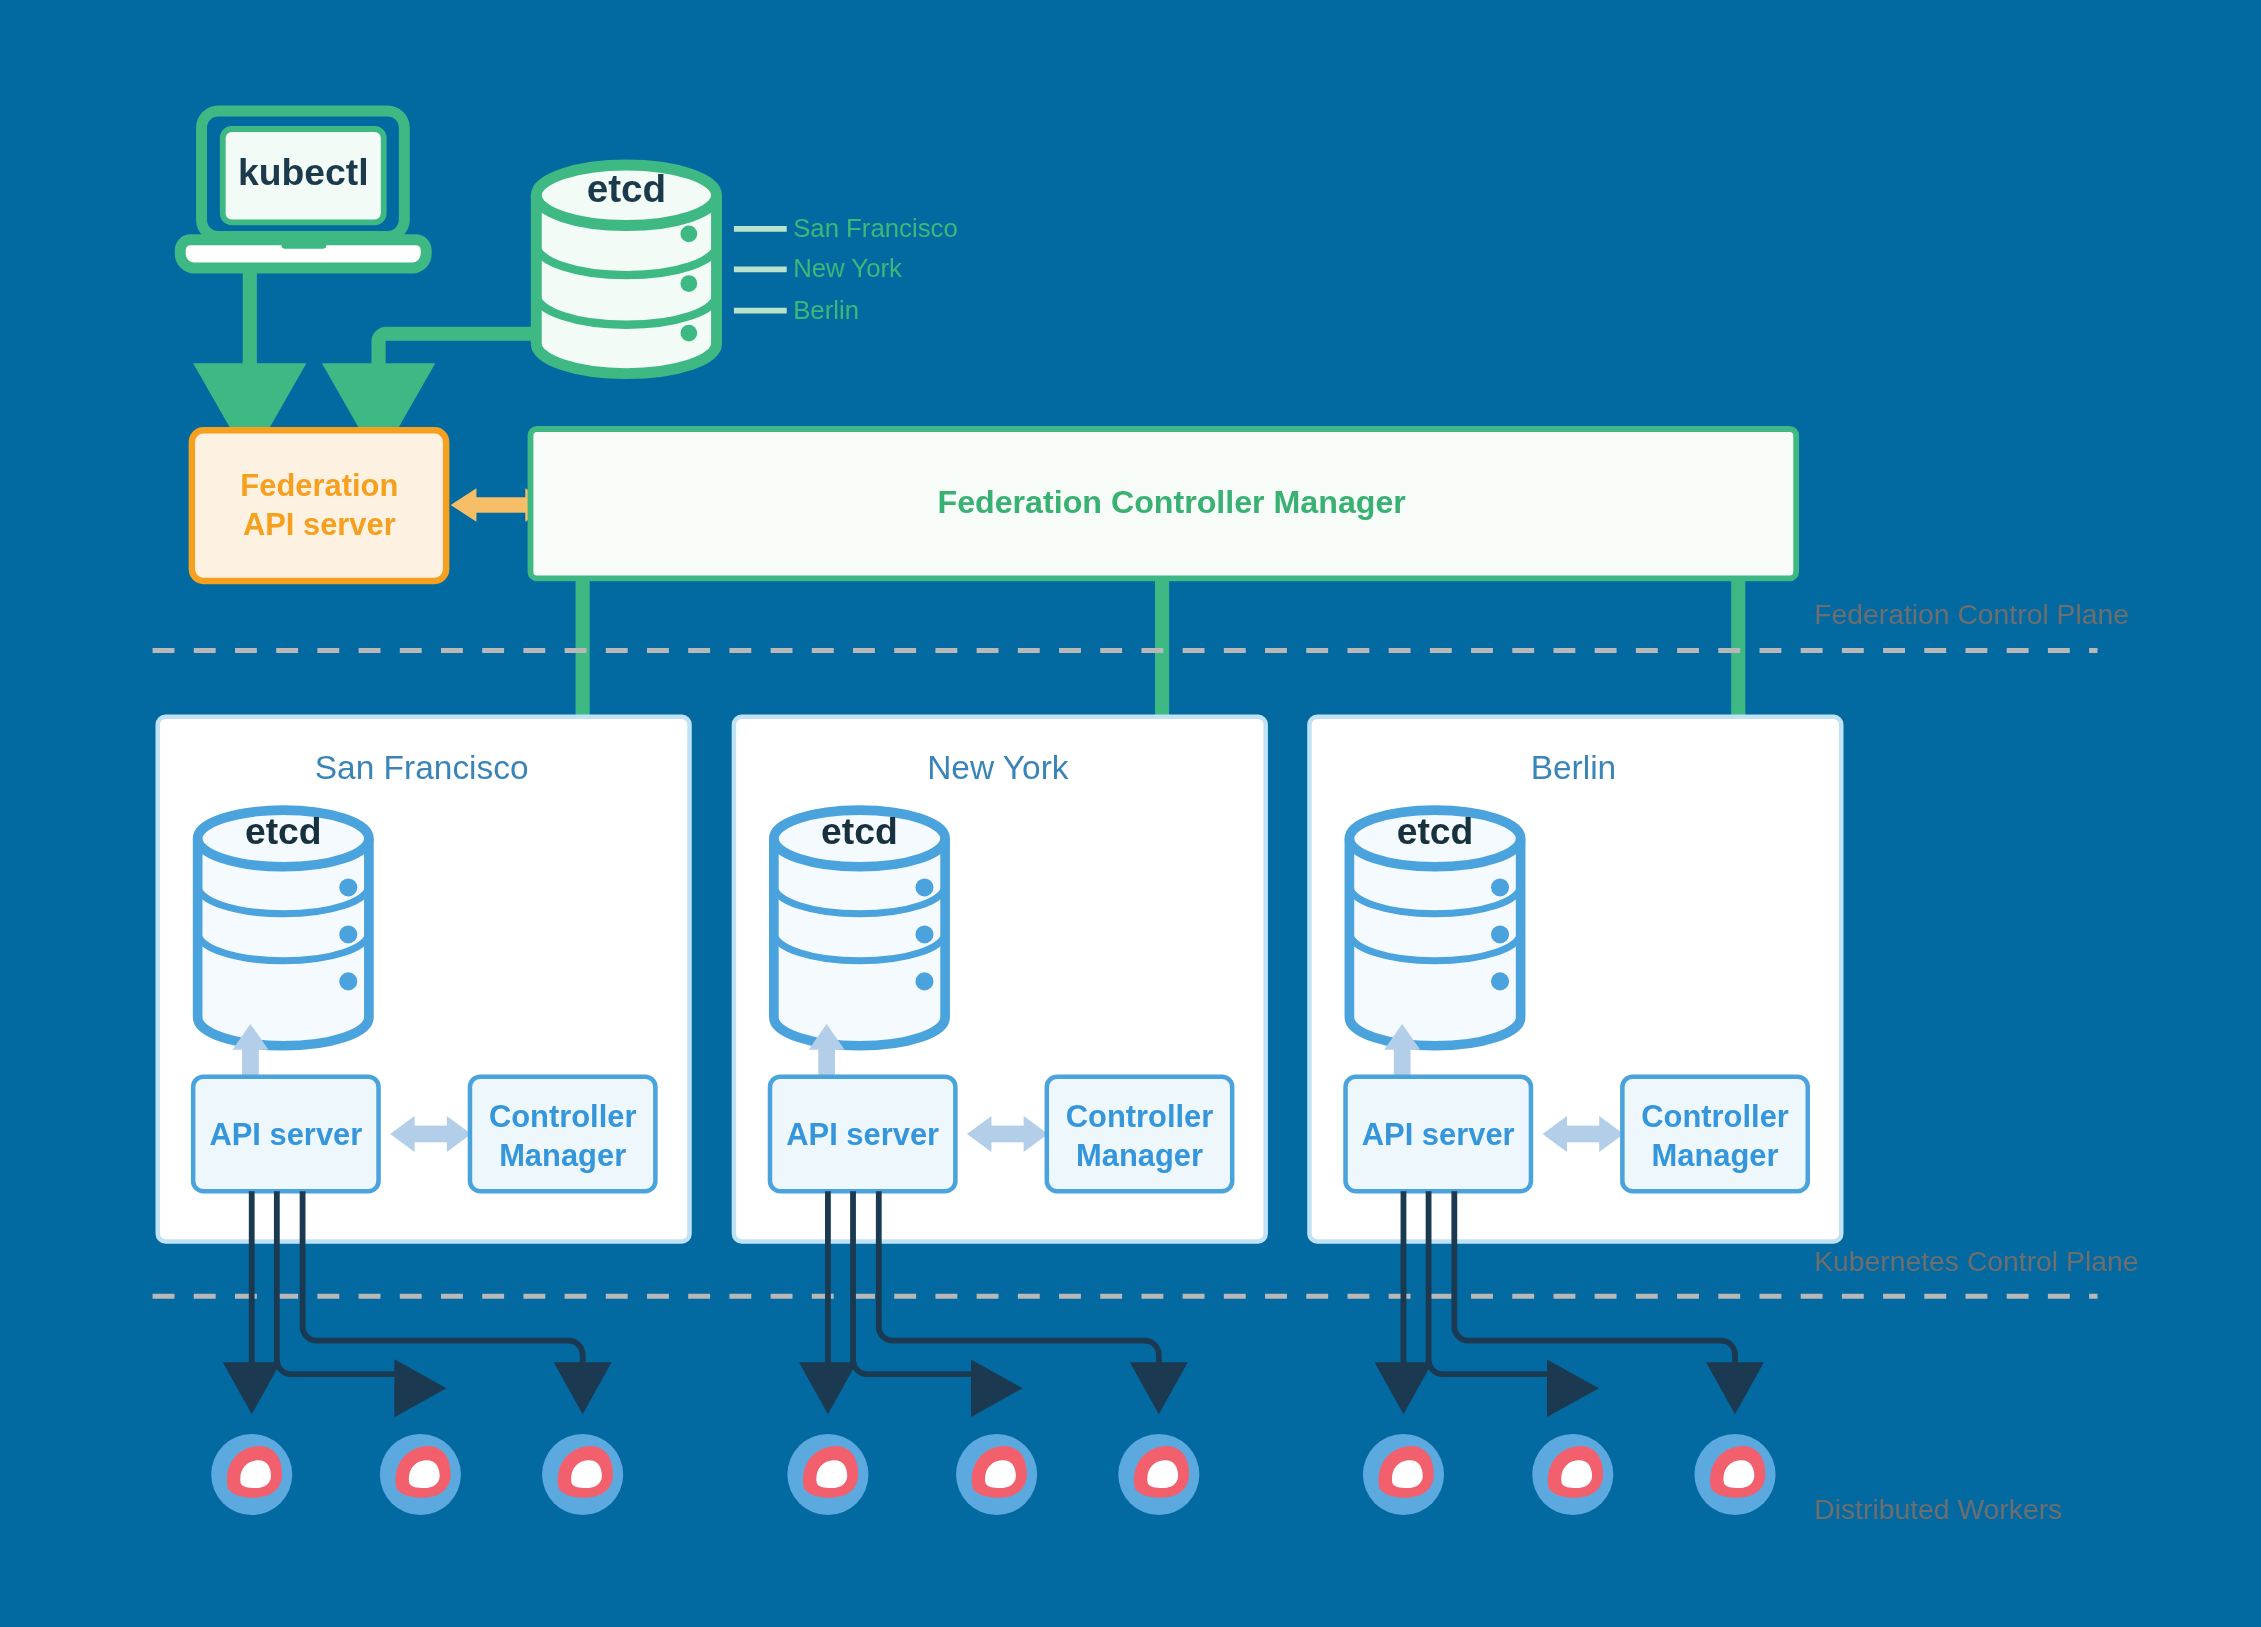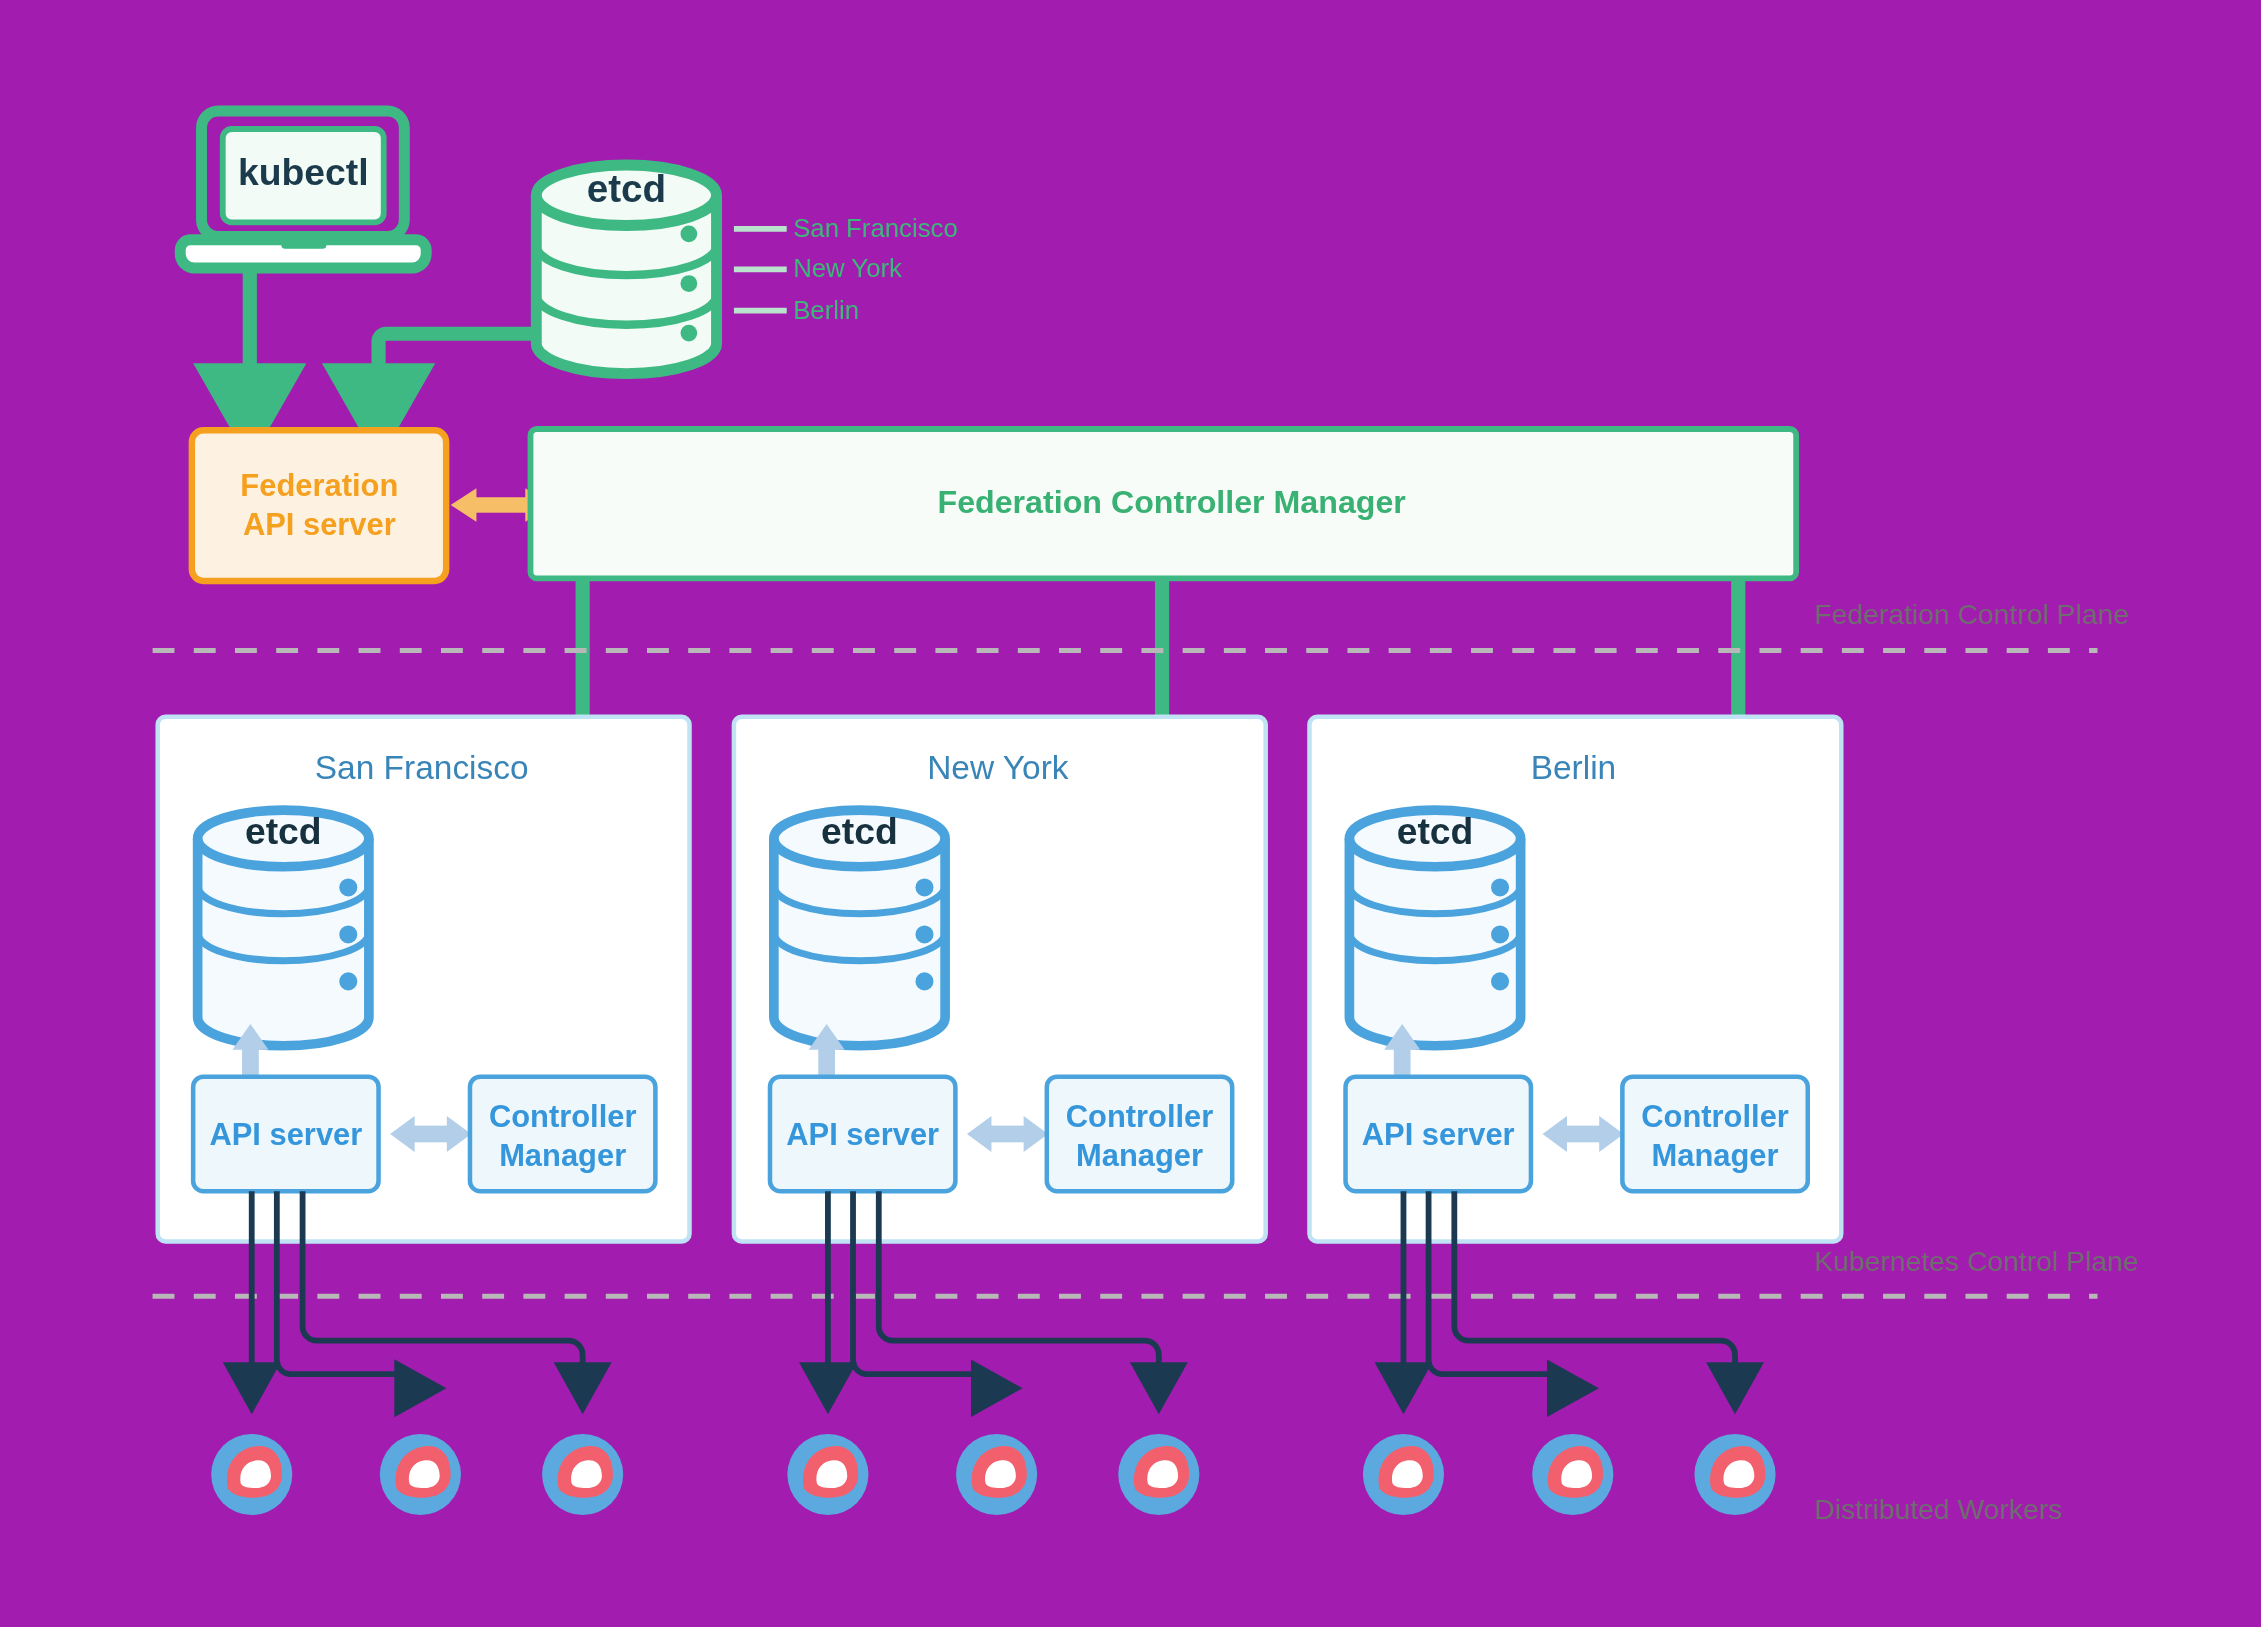--- a/index.html
+++ b/index.html
@@ -10,21 +10,21 @@
   body {
     font-family: "Liberation Sans", sans-serif;
     width: 2261px;
     height: 1628px;
     overflow: hidden;
   }
   #diagram-root {
     position: relative;
     width: 2261px;
     height: 1628px;
-    background: #a21caf;
+    background: #0369a1;
   }
   svg#scene {
     position: absolute;
     top: 0;
     left: 0;
     width: 2261px;
     height: 1628px;
     display: block;
   }
   .txt {

